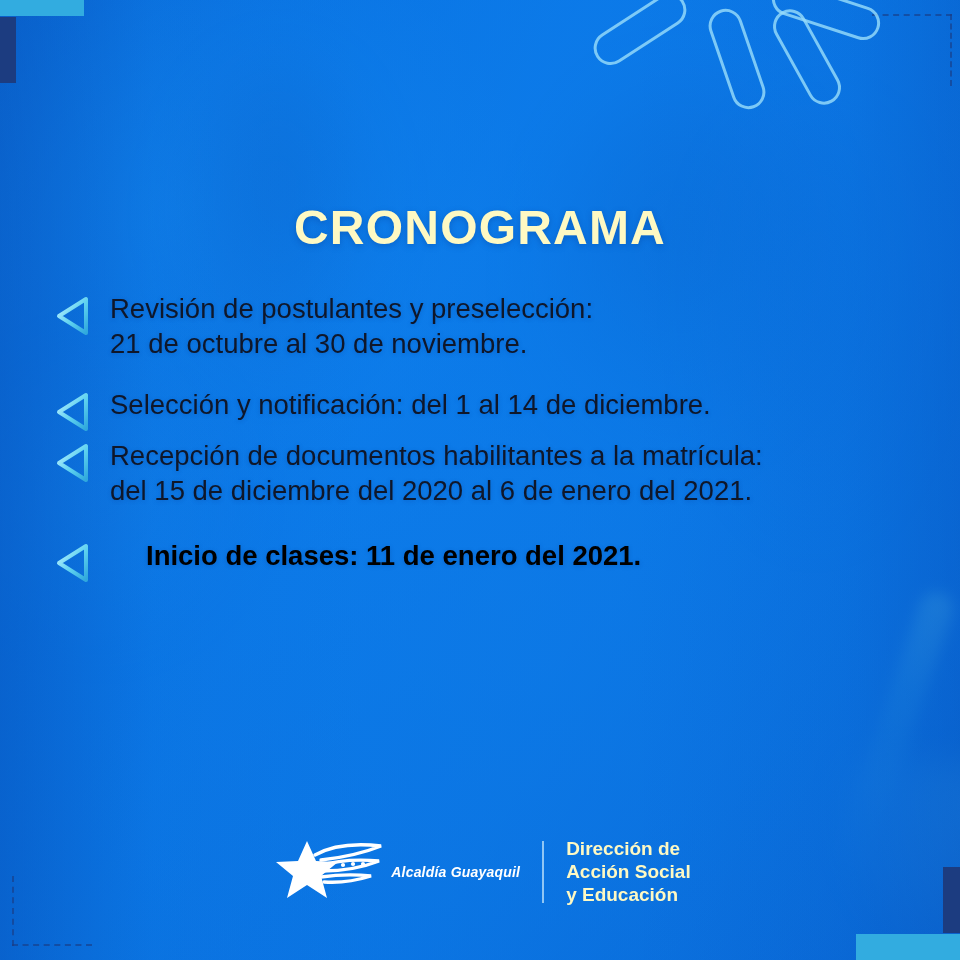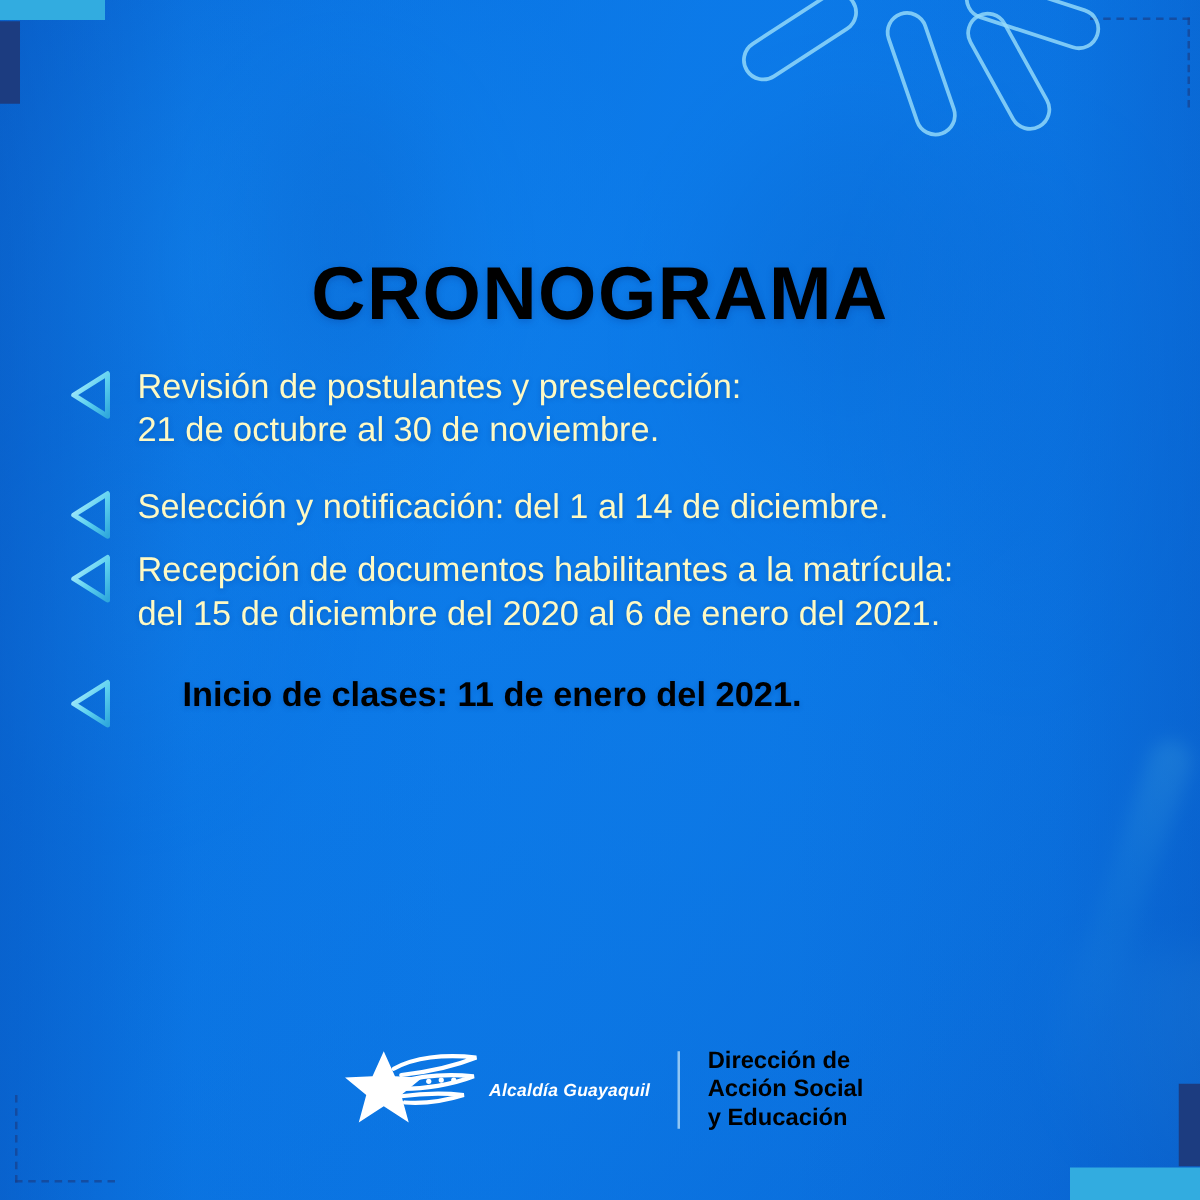--- a/index.html
+++ b/index.html
@@ -149,22 +149,22 @@
   .pill.p1 { left: 8px;   top: 12px;  width: 104px; height: 34px; transform: rotate(-33deg); }
   .pill.p2 { left: 105px; top: 42px;  width: 104px; height: 34px; transform: rotate(71deg); }
   .pill.p3 { left: 175px; top: 40px;  width: 104px; height: 34px; transform: rotate(61deg); }
   .pill.p4 { left: 190px; top: -6px;  width: 112px; height: 34px; transform: rotate(18deg); }
 
   
   .title {
     position: absolute;
     left: 0; right: 0; top: 200px;
     text-align: center;
-    color: #000000;
-    font-size: 60px;
+    color: #fef9c3;
+    font-size: 48px;
     font-weight: bold;
     letter-spacing: 1.2px;
     text-shadow: 0 2px 6px rgba(5,60,150,0.35);
   }
 
   .items {
     position: absolute;
     left: 56px;
     top: 292px;
     right: 50px;
@@ -176,21 +176,21 @@
   }
   .item .marker {
     position: absolute;
     left: 0;
     top: 4px;
     width: 34px;
     height: 40px;
   }
   .item .marker svg { display: block; }
   .item .text {
-    color: #fef9c3;
+    color: #0f172a;
     font-size: 27.5px;
     line-height: 1.27;
     text-shadow: 0 1px 4px rgba(5,60,150,0.30);
     white-space: pre-line;
   }
   .item.bold .text {
     font-weight: bold;
     color: #000000;
     margin-left: 36px;
   }
@@ -237,21 +237,21 @@
     font-weight: bold;
     font-style: italic;
     letter-spacing: 0.2px;
   }
   .divider {
     width: 2px;
     height: 62px;
     background: rgba(190,225,250,0.75);
   }
   .dept {
-    color: #000000;
+    color: #fef9c3;
     font-size: 19px;
     font-weight: bold;
     line-height: 1.2;
     white-space: pre-line;
   }
 </style>
 </head>
 <body>
 
 <div class="poster">

